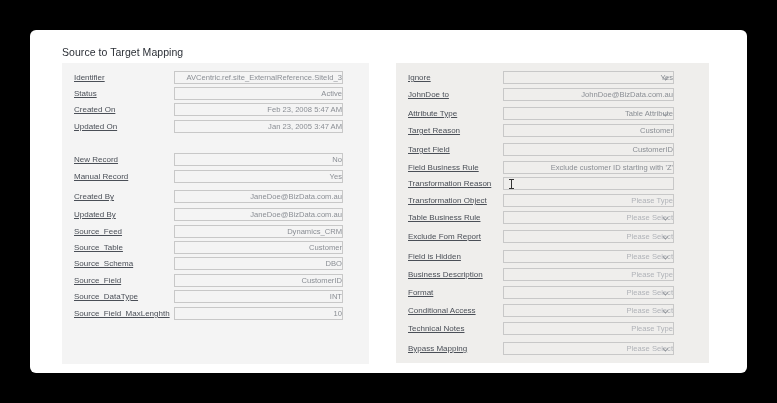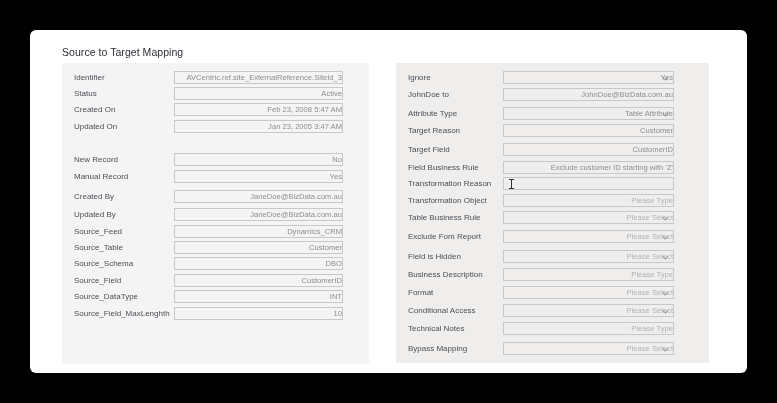--- a/index.html
+++ b/index.html
@@ -42,20 +42,21 @@
       height: 14px;
     }
     .label {
       position: absolute;
       top: 0;
       height: 14px;
       line-height: 14px;
       font-size: 8px;
       color: #4a4f57;
       white-space: nowrap;
+      text-decoration: underline;
     }
     .panel.left .label { left: 12px; }
     .panel.right .label { left: 12px; }
     .field {
       position: absolute;
       top: 0;
       height: 13px;
       border: 1px solid #c8c8c8;
       background: transparent;
       font-size: 7.6px;

